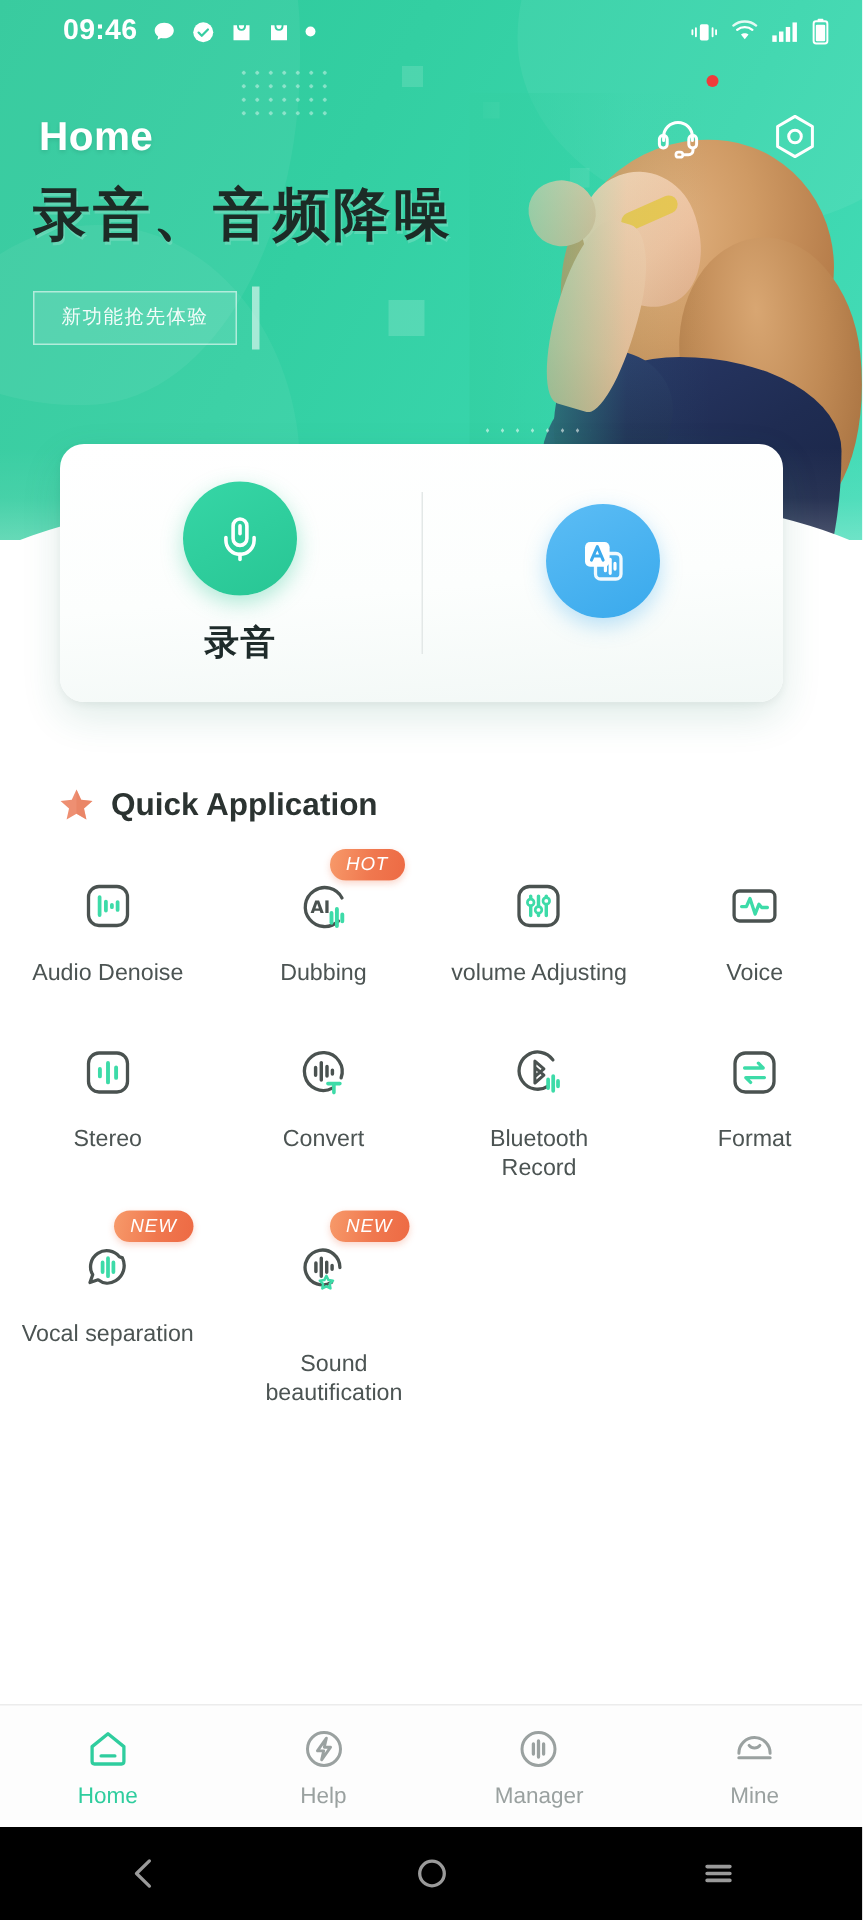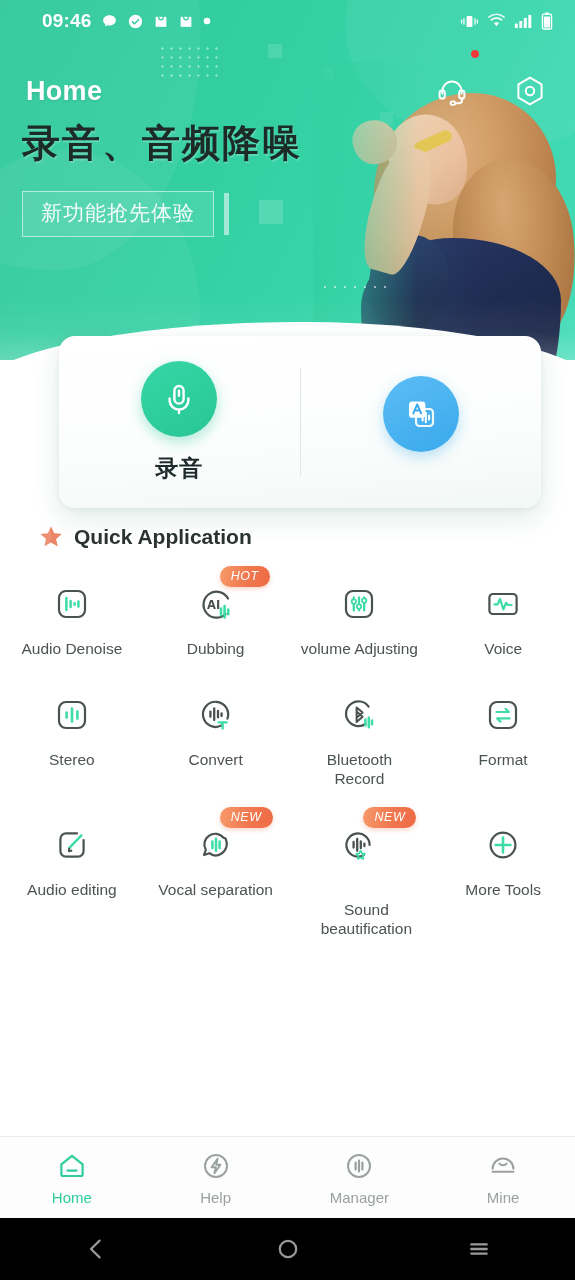--- a/index.html
+++ b/index.html
@@ -138,32 +138,32 @@
   .banner-title {
     font-size:38px; font-weight:bold; color:#1c2b26; letter-spacing:2px;
     font-family:"DejaVu Sans","Liberation Sans",sans-serif;
     text-shadow:1px 2px 0 rgba(255,255,255,0.18);
   }
   .banner-sub-wrap { margin-top:22px; display:flex; align-items:center; }
   .banner-sub {
     border:1.5px solid rgba(255,255,255,0.55);
     background:rgba(255,255,255,0.10);
     color:rgba(255,255,255,0.93);
-    font-size:21px; padding:7px 18px 9px; letter-spacing:1px;
+    font-size:13px; padding:7px 18px 9px; letter-spacing:1px;
     font-family:"DejaVu Sans","Liberation Sans",sans-serif;
   }
   .banner-sub-bar { width:5px; height:42px; background:rgba(255,255,255,0.55); margin-left:10px; }
 
   
   .maincard {
-    position:absolute; left:59px; top:296px; width:482px; height:172px; z-index:10;
+    position:absolute; left:40px; top:296px; width:482px; height:172px; z-index:10;
     background:linear-gradient(176deg,#ffffff 0%,#fcfefd 55%,#f2f8f6 100%);
     border-radius:16px;
     box-shadow:0 10px 26px rgba(26,120,94,0.14), 0 2px 6px rgba(0,0,0,0.05);
-    display:flex; align-items:center;margin-top:40px;
+    display:flex; align-items:center;
   }
   .mc-item { flex:1; display:flex; flex-direction:column; align-items:center; cursor:pointer; }
   .mc-divider { width:1px; height:108px; background:#e3e8e7; }
   .mc-circle {
     width:76px; height:76px; border-radius:50%;
     display:flex; align-items:center; justify-content:center; margin-bottom:16px;
   }
   .mc-green { background:linear-gradient(152deg,#36d6a6 0%,#28c694 100%); box-shadow:0 5px 14px rgba(40,198,148,0.36); }
   .mc-blue  { background:linear-gradient(152deg,#5cbdf5 0%,#39a9ec 100%); box-shadow:0 5px 14px rgba(57,169,236,0.34); }
   .mc-label {
@@ -435,30 +435,20 @@
     <div class="tile">
       <div class="tile-icon">
         <svg width="40" height="40" viewBox="0 0 40 40">
           <rect x="7" y="7" width="26" height="26" rx="7" fill="none" stroke="#4a5250" stroke-width="2.2"></rect>
           <path d="M13.4 17h12.4l-3.2-3.2M26.6 23.4H14.2l3.2 3.2" fill="none" stroke="#3ddba8" stroke-width="2.2" stroke-linecap="round" stroke-linejoin="round"></path>
         </svg>
       </div>
       <div class="tile-label">Format</div>
     </div>
 
-    <div class="tile">
-      <div class="tile-icon">
-        <svg width="40" height="40" viewBox="0 0 40 40">
-          <path d="M25 8.4H14c-3.1 0-5.6 2.5-5.6 5.6v12c0 3.1 2.5 5.6 5.6 5.6h12c3.1 0 5.6-2.5 5.6-5.6V15" fill="none" stroke="#4a5250" stroke-width="2.2" stroke-linecap="round"></path>
-          <path d="M17.4 22.8l12-12.4" stroke="#3ddba8" stroke-width="2.4" stroke-linecap="round"></path>
-          <path d="M17.4 22.8l-.6 3.4 3.4-.7" fill="none" stroke="#4a5250" stroke-width="1.9" stroke-linejoin="round"></path>
-        </svg>
-      </div>
-      <div class="tile-label">Audio editing</div>
-    </div>
 
     <div class="tile">
       <div class="tile-icon">
         <svg width="42" height="42" viewBox="0 0 42 42">
           <path d="M30.6 14.6c2.6 5.4.8 12-4.4 15.2-4 2.4-8.6 2-11.8-.6l-5.4 1.8 1.8-5.2c-2.8-4.8-1.4-11 3.4-14.2 4.8-3.2 11-2 14.4 2.2z" fill="none" stroke="#4a5250" stroke-width="2.2" stroke-linejoin="round"></path>
           <path d="M17.4 17.6v6.4M21 14.8v12M24.6 17.6v6.4" stroke="#3ddba8" stroke-width="2.5" stroke-linecap="round"></path>
         </svg>
         <span class="badge">NEW</span>
       </div>
       <div class="tile-label">Vocal separation</div>
@@ -469,29 +459,20 @@
         <svg width="42" height="42" viewBox="0 0 42 42">
           <path d="M31.6 21a11.6 11.6 0 1 0-5.6 9.9" fill="none" stroke="#4a5250" stroke-width="2.2" stroke-linecap="round"></path>
           <path d="M15.6 18v5.6M19.2 14.8v12M22.8 17.4v6.8M26.4 19.6v2.6" stroke="#4a5250" stroke-width="2.3" stroke-linecap="round"></path>
           <path d="M22.6 26.6l1.4 2.8 3 .4-2.2 2.1.5 3-2.7-1.4-2.7 1.4.5-3-2.2-2.1 3-.4z" fill="none" stroke="#3ddba8" stroke-width="1.7" stroke-linejoin="round"></path>
         </svg>
         <span class="badge">NEW</span>
       </div>
       <div class="tile-label ml">Sound beautification</div>
     </div>
 
-    <div class="tile">
-      <div class="tile-icon">
-        <svg width="42" height="42" viewBox="0 0 42 42">
-          <circle cx="21" cy="21" r="12.4" fill="none" stroke="#4a5250" stroke-width="2.2"></circle>
-          <path d="M21 13.6v14.8M13.6 21h14.8" stroke="#3ddba8" stroke-width="2.6" stroke-linecap="round"></path>
-        </svg>
-      </div>
-      <div class="tile-label">More Tools</div>
-    </div>
 
   </div>
 
   <div class="bottomnav">
     <div class="nav-item active">
       <svg width="32" height="32" viewBox="0 0 32 32">
         <path d="M5.4 14.4L16 5.8l10.6 8.6v10c0 .9-.7 1.6-1.6 1.6H7c-.9 0-1.6-.7-1.6-1.6z" fill="none" stroke="#2fcd9e" stroke-width="2.2" stroke-linejoin="round"></path>
         <path d="M11.4 20.6h9.2" stroke="#2fcd9e" stroke-width="2.2" stroke-linecap="round"></path>
       </svg>
       <span class="nav-label">Home</span>

